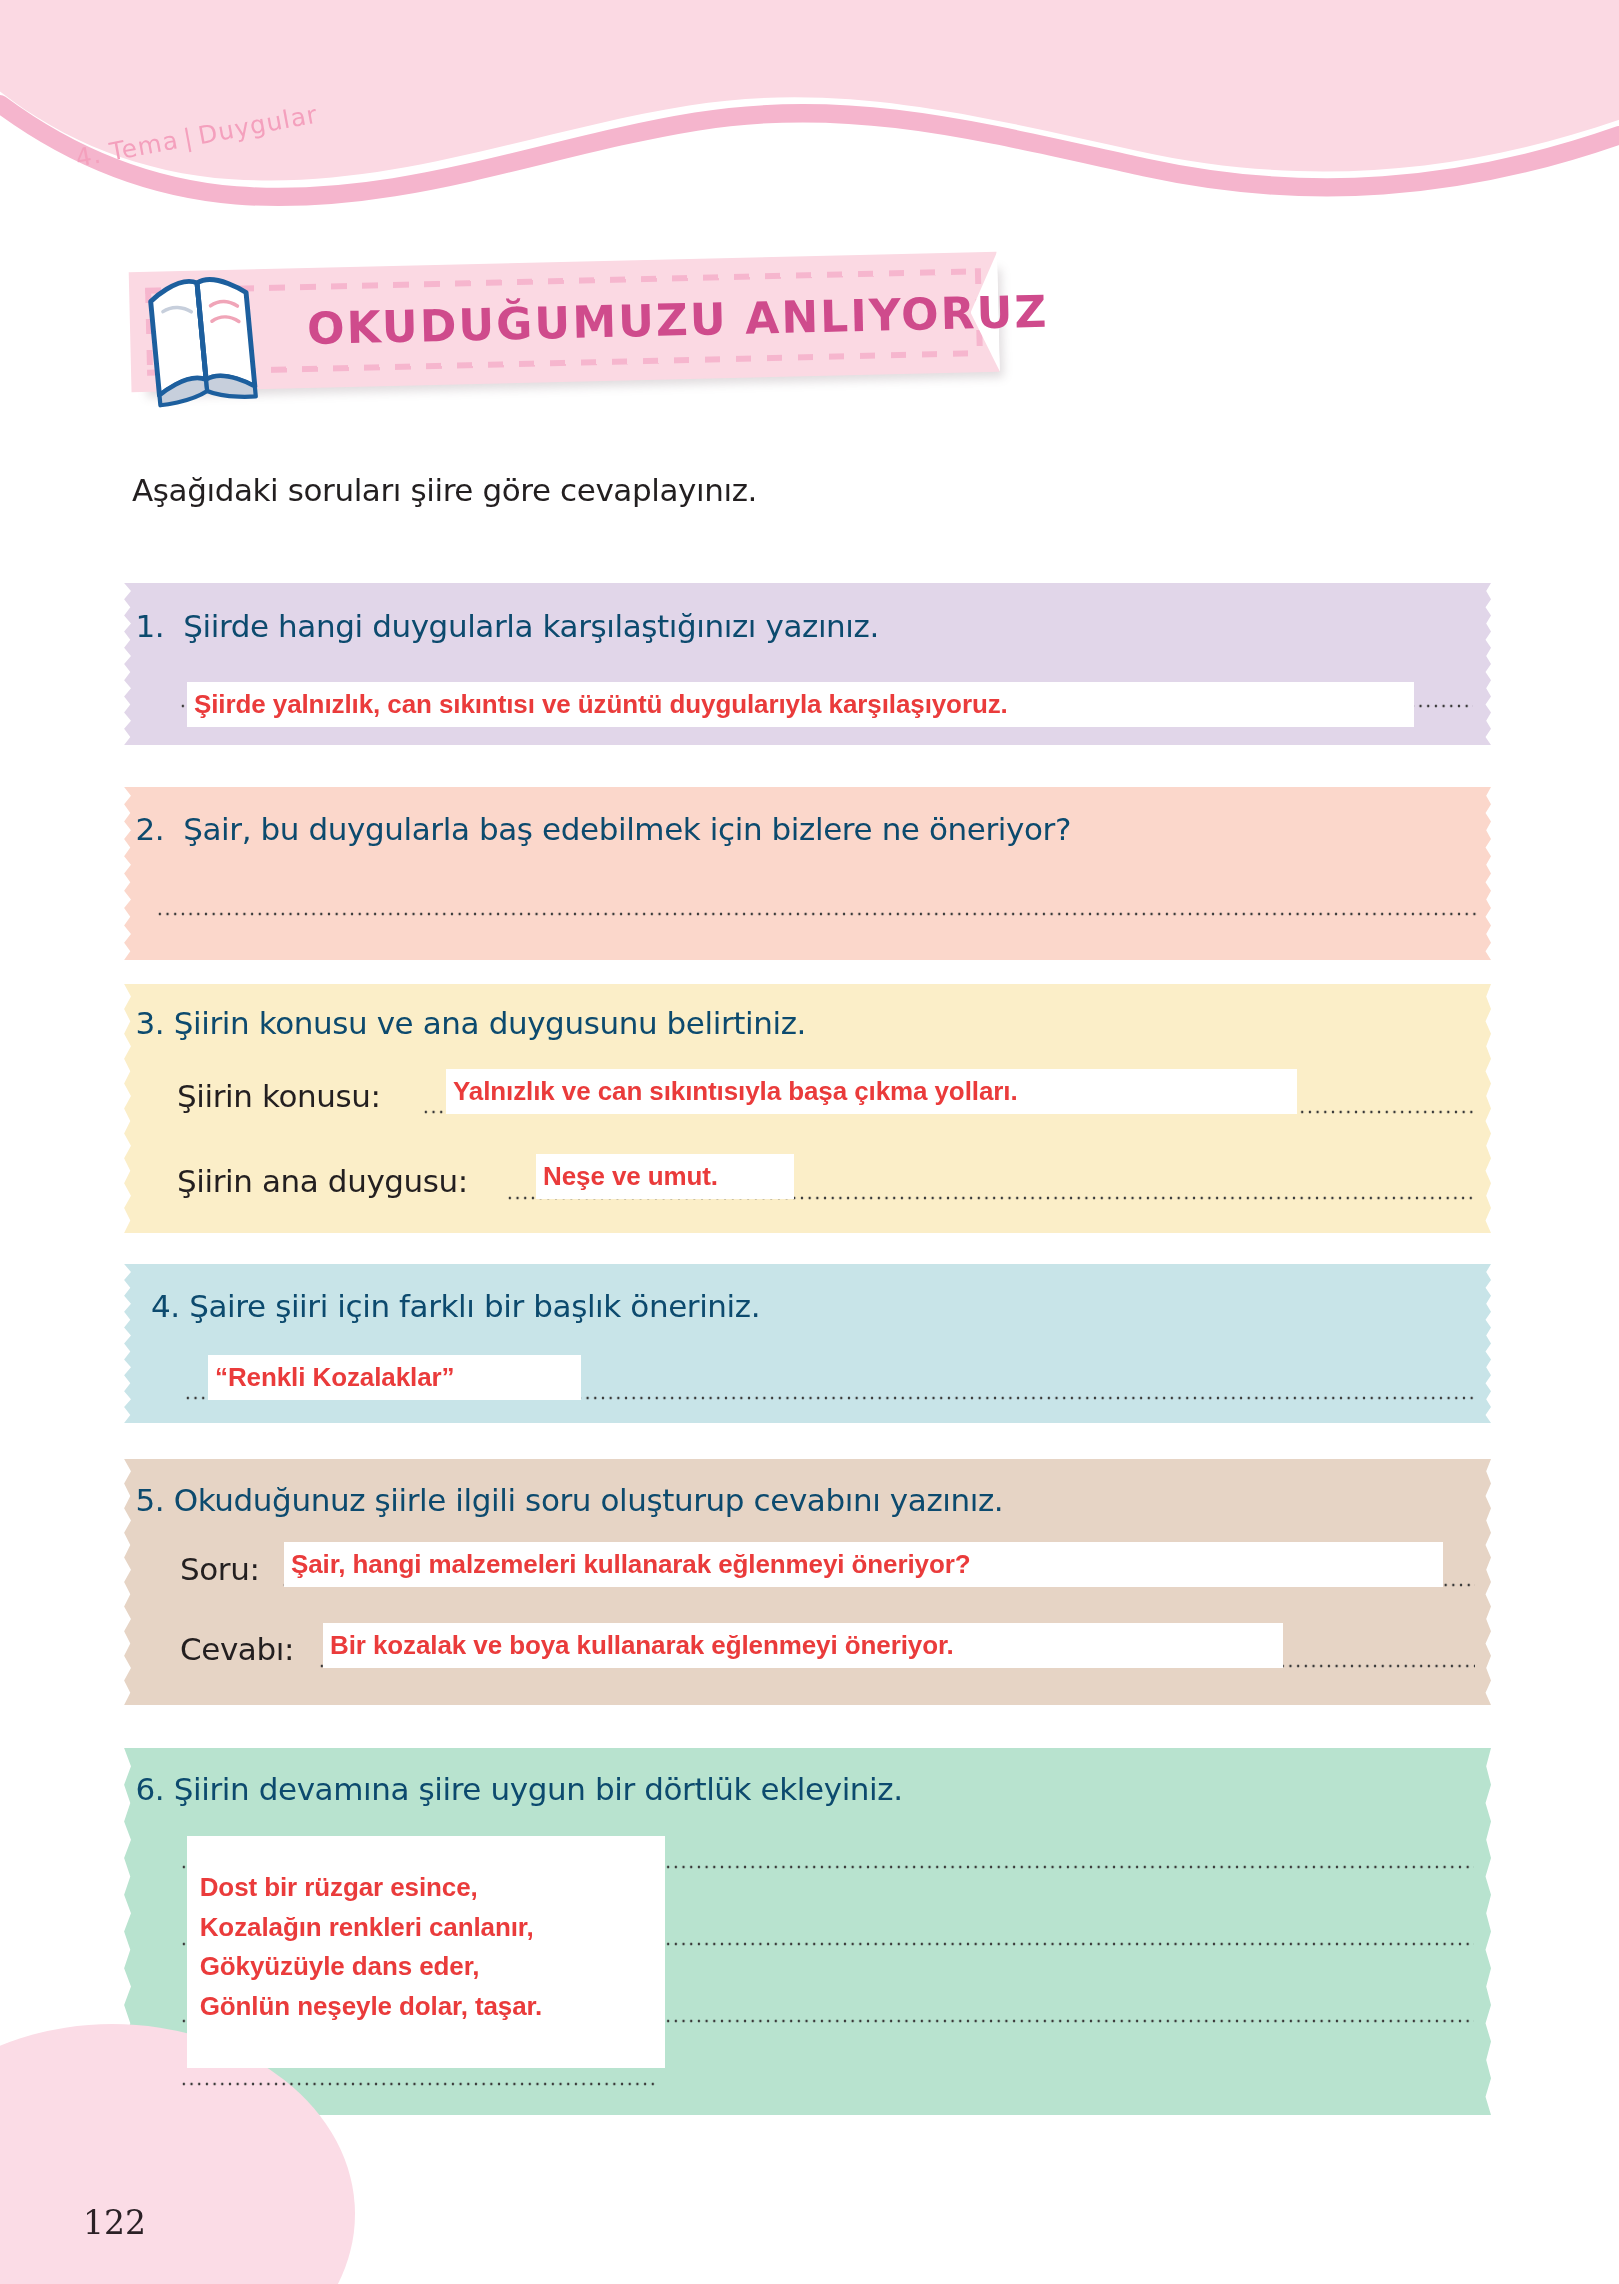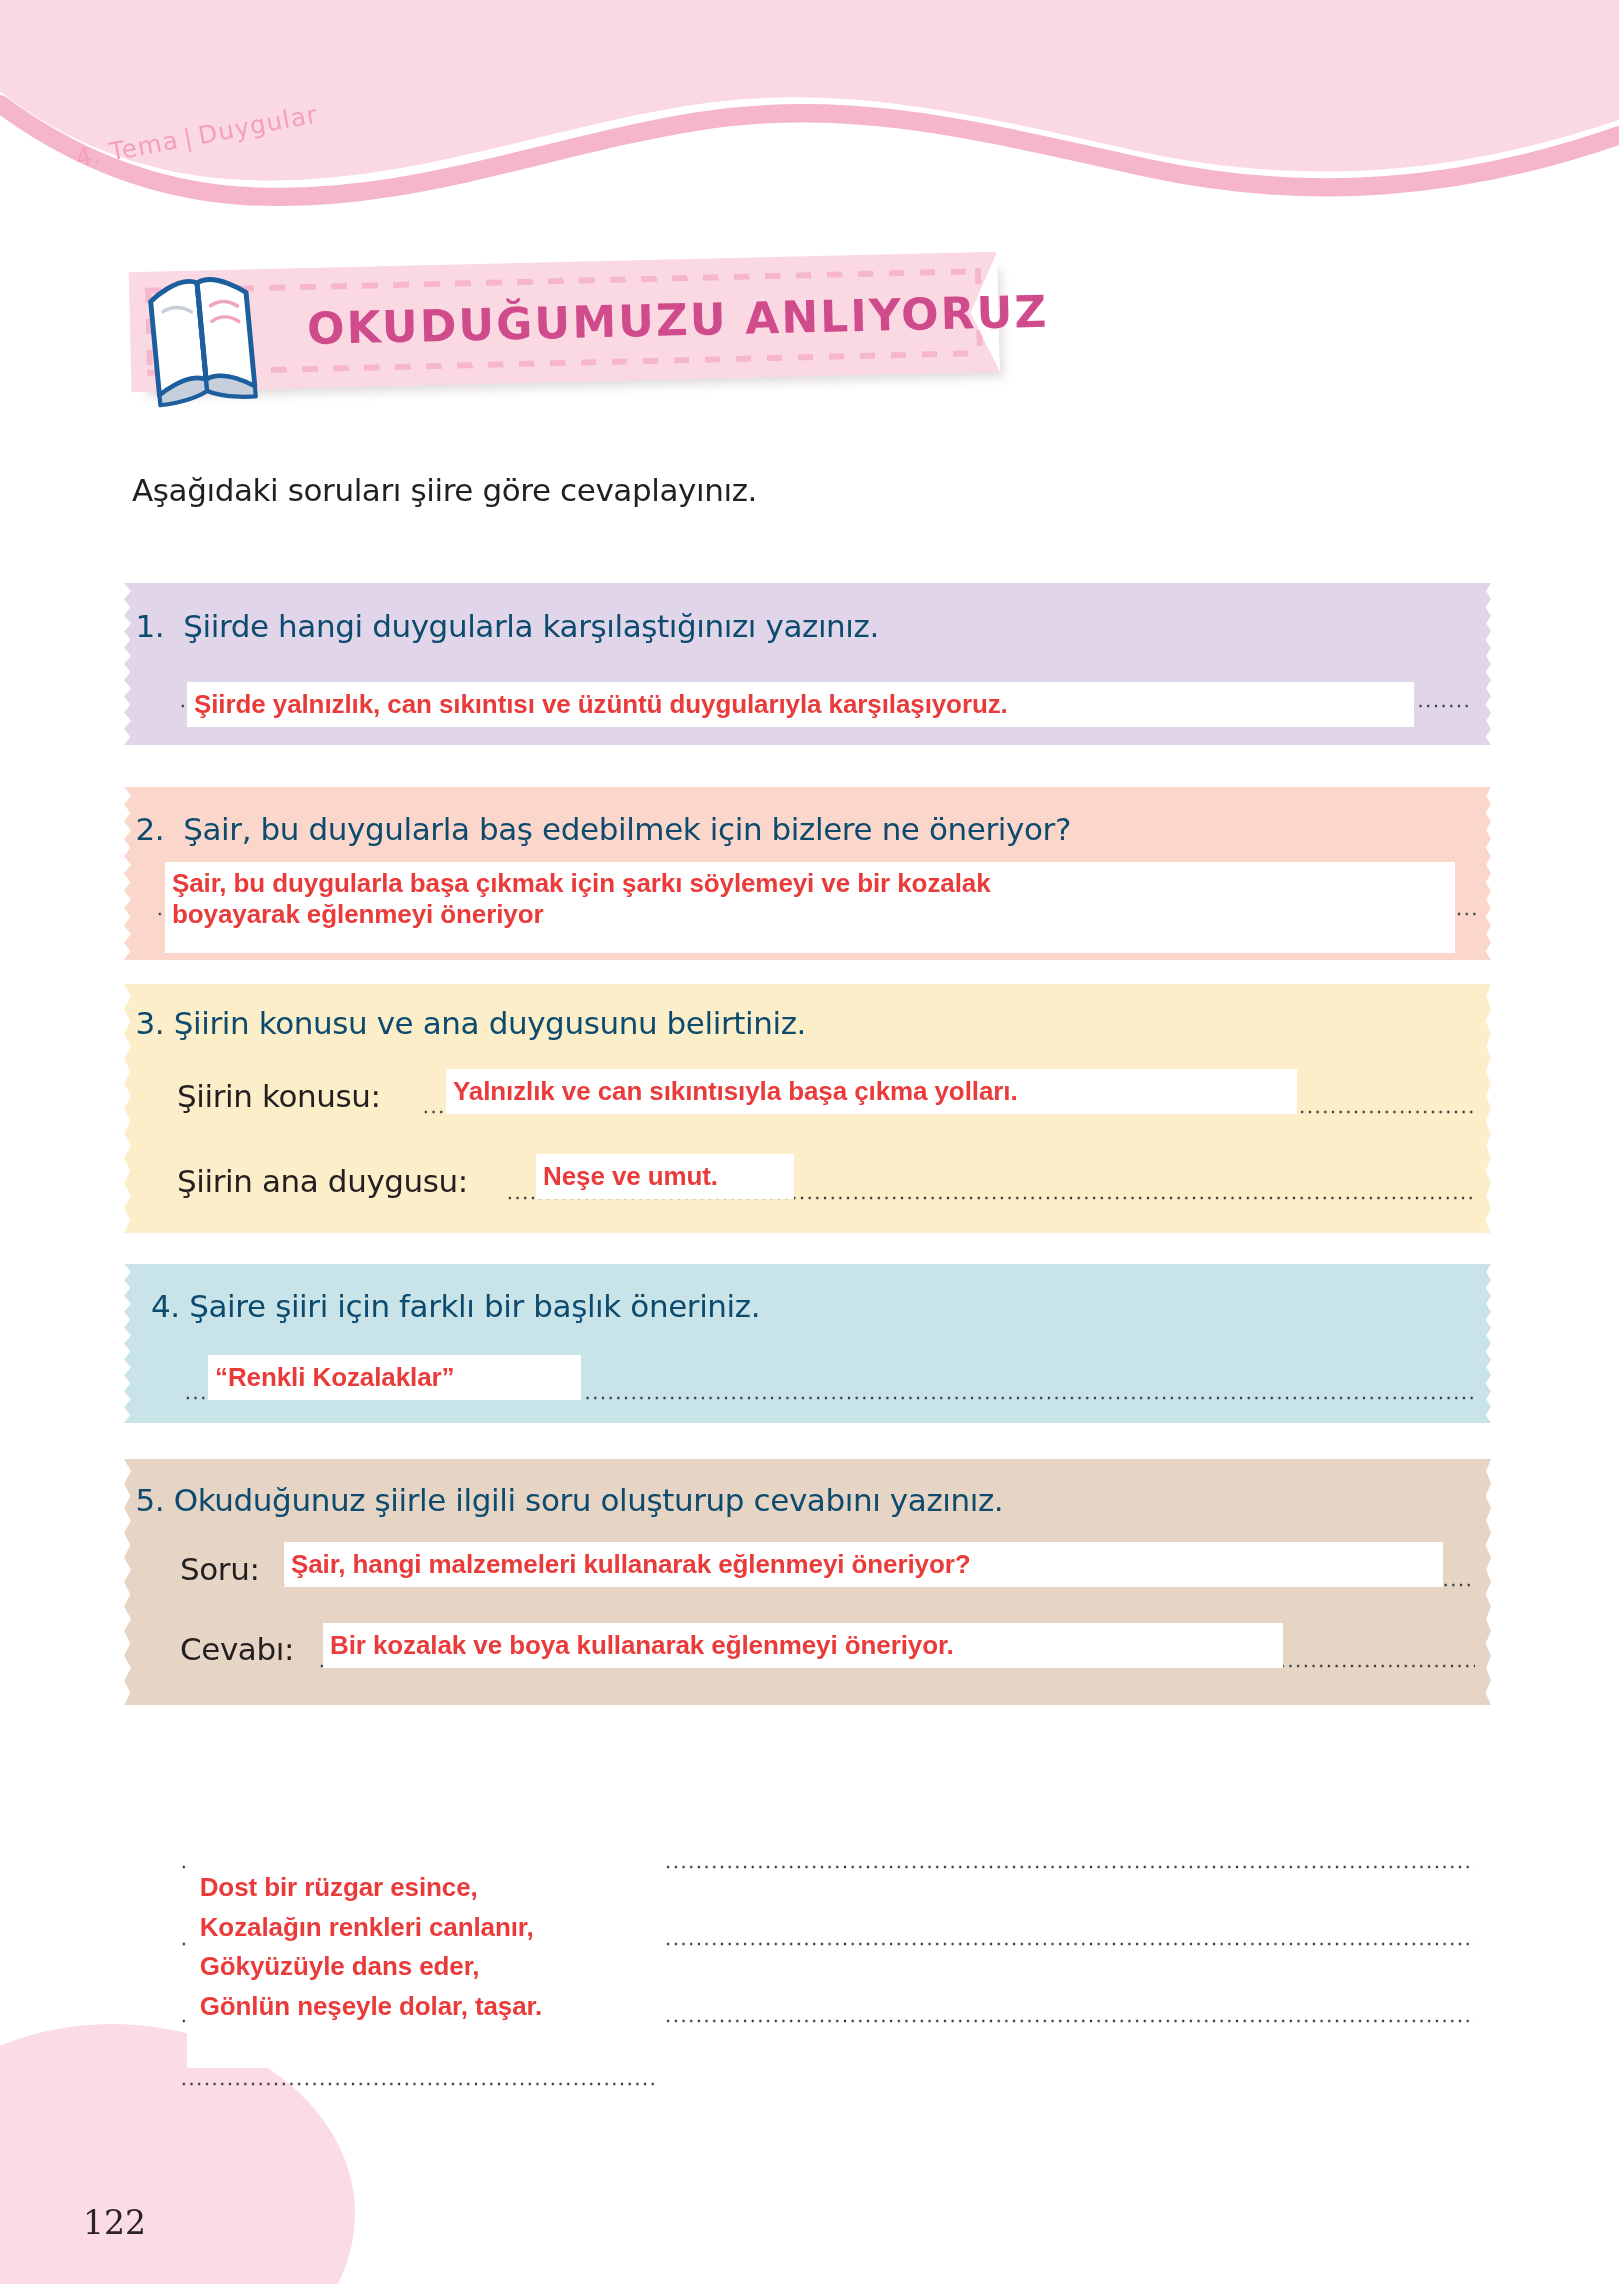--- a/index.html
+++ b/index.html
@@ -267,22 +267,20 @@
   <div class="dots" style="left:179px; top:703px; width:1294px;"></div>
   <div class="ans" style="left:187px; top:682px; width:1227px; height:45px;">Şiirde yalnızlık, can sıkıntısı ve üzüntü duygularıyla karşılaşıyoruz.</div>
 
   <div class="card-shadow" style="top:793px; height:174px;"></div>
   <div class="card" style="top:787px; height:173px; background:#fbd7cb;">
     <div class="q-text" style="left:15.5px; top:24px;">
       <span class="q-num">2.</span>&nbsp;&nbsp;<span>Şair, bu duygularla baş edebilmek için bizlere ne öneriyor?</span>
     </div>
   </div>
   <div class="dots" style="left:156px; top:911px; width:1322px;"></div>
-  <div class="ans multi" style="left:165px; top:862px; width:1290px; height:91px;">Şair, bu duygularla başa çıkmak için şarkı söylemeyi ve bir kozalak
-boyayarak eğlenmeyi öneriyor</div>
 
   <div class="card-shadow" style="top:990px; height:250px;"></div>
   <div class="card" style="top:984px; height:249px; background:#fbeec8;">
     <div class="q-text" style="left:15.5px; top:21px;">
       <span class="q-num">3.</span>&nbsp;<span>Şiirin konusu ve ana duygusunu belirtiniz.</span>
     </div>
   </div>
 
   <div class="label-inline" style="left:177px; top:1078px;">Şiirin konusu:</div>
   <div class="dots" style="left:422px; top:1109px; width:1051px;"></div>
@@ -310,20 +308,25 @@
 
   <div class="label-inline" style="left:180px; top:1551px;">Soru:</div>
   <div class="dots" style="left:281px; top:1582px; width:1194px;"></div>
   <div class="ans" style="left:284px; top:1542px; width:1159px; height:45px;">Şair, hangi malzemeleri kullanarak eğlenmeyi öneriyor?</div>
 
   <div class="label-inline" style="left:180px; top:1631px;">Cevabı:</div>
   <div class="dots" style="left:318px; top:1663px; width:1157px;"></div>
   <div class="ans" style="left:323px; top:1623px; width:960px; height:45px;">Bir kozalak ve boya kullanarak eğlenmeyi öneriyor.</div>
 
   <div class="card-shadow" style="top:1753px; height:368px;"></div>
+  <div class="card" style="top:1748px; height:367px; background:#b8e3cf;">
+    <div class="q-text" style="left:15.5px; top:22.5px;">
+      <span class="q-num">6.</span>&nbsp;<span>Şiirin devamına şiire uygun bir dörtlük ekleyiniz.</span>
+    </div>
+  </div>
 
   <div class="dots" style="left:180px; top:1864px; width:1294px;"></div>
   <div class="dots" style="left:180px; top:1941px; width:1294px;"></div>
   <div class="dots" style="left:180px; top:2018px; width:1294px;"></div>
   <div class="dots" style="left:180px; top:2081px; width:478px;"></div>
   <div class="ans multi" style="left:187px; top:1836px; width:478px; height:232px; line-height:1.52; padding-top:32px; padding-left:12.7px;">Dost bir rüzgar esince,
 Kozalağın renkleri canlanır,
 Gökyüzüyle dans eder,
 Gönlün neşeyle dolar, taşar.</div>
 

